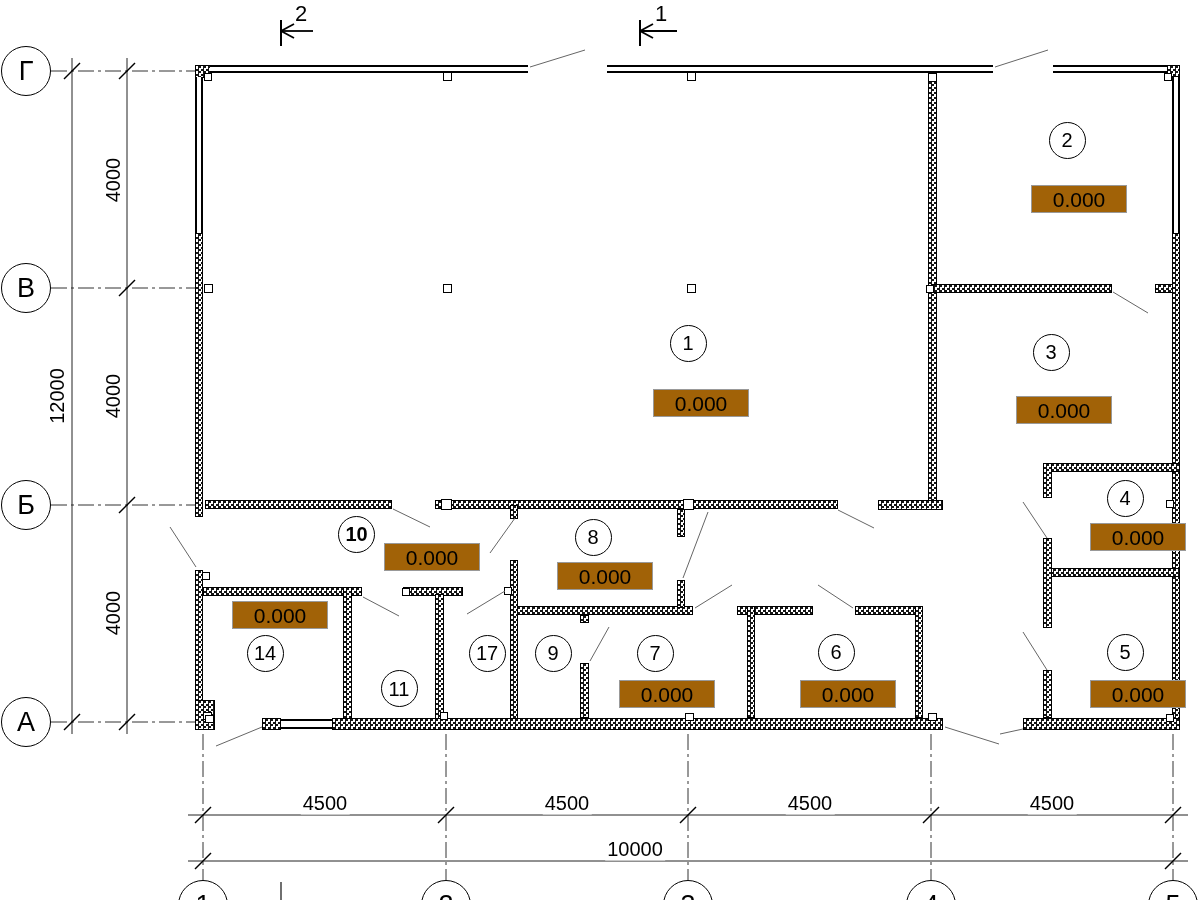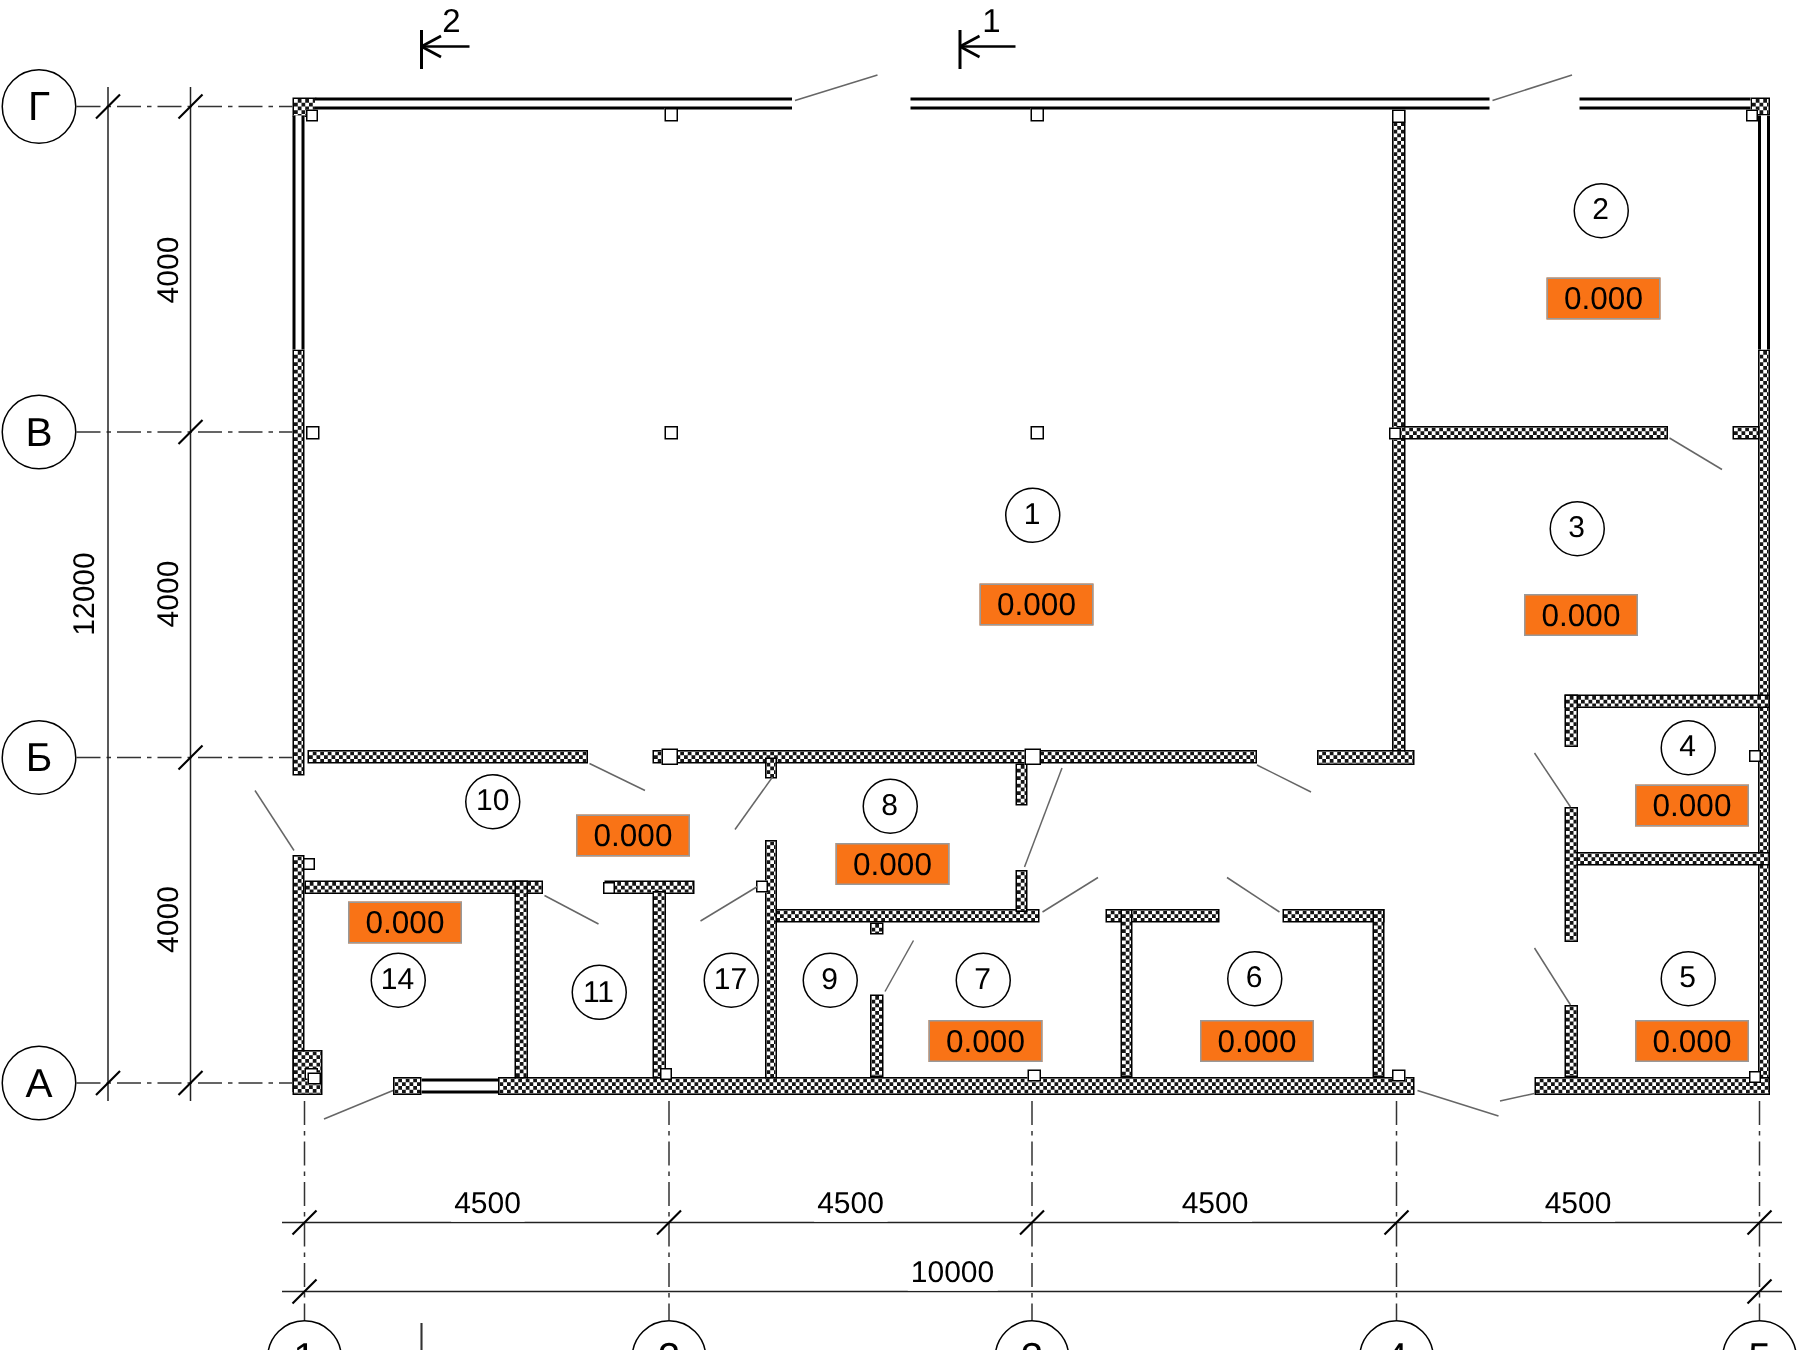--- a/index.html
+++ b/index.html
@@ -22,21 +22,21 @@
     width:50px;height:50px;border:1.6px solid #000;border-radius:50%;
     background:#fff;display:flex;align-items:center;justify-content:center;
     font-size:27px;line-height:1;
   }
   .room-circle{
     width:37px;height:37px;border:1.5px solid #000;border-radius:50%;
     background:#fff;display:flex;align-items:center;justify-content:center;
     font-size:20px;line-height:1;
   }
   .elev-box{
-    width:76px;height:28px;border:1px solid #999;background:#f97316;
+    width:96px;height:28px;border:1px solid #999;background:#a16207;
     display:flex;align-items:center;justify-content:center;
     font-size:21px;line-height:1;
   }
   .dim-label{
     transform:translate(-50%,-50%);
     font-size:20px;white-space:nowrap;background:#fff;padding:0 2px;
   }
   .dim-label.rot{transform:translate(-50%,-50%) rotate(-90deg);}
   .section-label{transform:translate(-50%,-50%);font-size:22px;}
 </style>
@@ -191,19 +191,19 @@
     <div class="elev-box" style="left: 1090px; top: 523px;">0.000</div>
     <div class="room-circle" style="left: 1106.5px; top: 633.5px;">5</div>
     <div class="elev-box" style="left: 1090px; top: 680px;">0.000</div>
     <div class="room-circle" style="left: 817.5px; top: 633.5px;">6</div>
     <div class="elev-box" style="left: 800px; top: 680px;">0.000</div>
     <div class="room-circle" style="left: 636.5px; top: 634.5px;">7</div>
     <div class="elev-box" style="left: 619px; top: 680px;">0.000</div>
     <div class="room-circle" style="left: 574.5px; top: 518.5px;">8</div>
     <div class="elev-box" style="left: 557px; top: 562px;">0.000</div>
     <div class="room-circle" style="left: 534.5px; top: 634.5px;">9</div>
-    <div class="room-circle" style="left: 310px; top: 515.5px;">10</div>
+    <div class="room-circle" style="left: 338px; top: 515.5px; font-weight: bold;">10</div>
     <div class="elev-box" style="left: 384px; top: 543px;">0.000</div>
-    <div class="room-circle" style="left: 380.5px; top: 643px;">11</div>
+    <div class="room-circle" style="left: 380.5px; top: 670px;">11</div>
     <div class="room-circle" style="left: 468.5px; top: 634.5px;">17</div>
     <div class="room-circle" style="left: 246.5px; top: 634.5px;">14</div>
     <div class="elev-box" style="left: 232px; top: 601px;">0.000</div>
   </div>
 
 </body></html>

